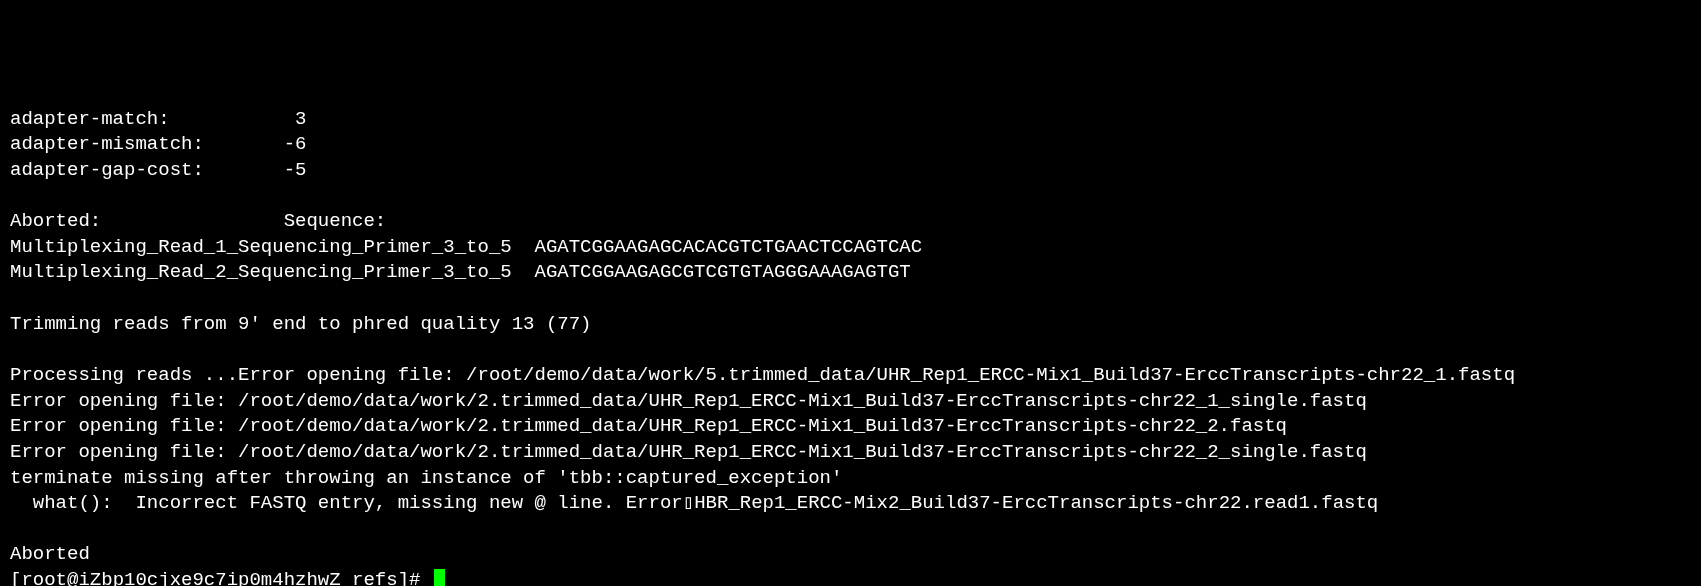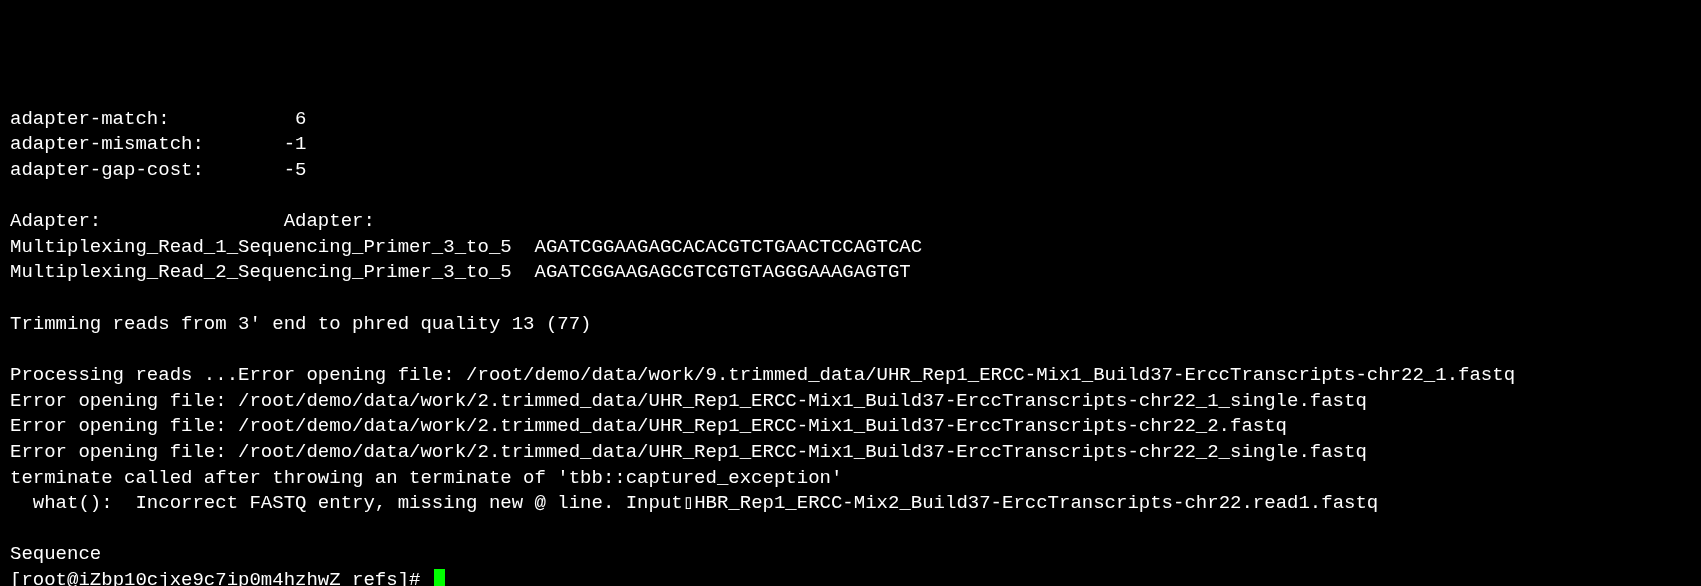--- a/index.html
+++ b/index.html
@@ -39,34 +39,34 @@
       background-color: #00ff00;
       vertical-align: text-bottom;
       margin-left: 2px;
     }
   </style>
 </head>
 <body>
 
 
 
-<div class="terminal-output"><span>adapter-match:           6</span>
-<span>adapter-mismatch:       -1</span>
+<div class="terminal-output"><span>adapter-match:           3</span>
+<span>adapter-mismatch:       -6</span>
 <span>adapter-gap-cost:       -5</span>
 <span></span>
-<span>Adapter:                Adapter:</span>
+<span>Aborted:                Sequence:</span>
 <span>Multiplexing_Read_1_Sequencing_Primer_3_to_5  AGATCGGAAGAGCACACGTCTGAACTCCAGTCAC</span>
 <span>Multiplexing_Read_2_Sequencing_Primer_3_to_5  AGATCGGAAGAGCGTCGTGTAGGGAAAGAGTGT</span>
 <span></span>
-<span>Trimming reads from 3' end to phred quality 13 (77)</span>
+<span>Trimming reads from 9' end to phred quality 13 (77)</span>
 <span></span>
-<span>Processing reads ...Error opening file: /root/demo/data/work/9.trimmed_data/UHR_Rep1_ERCC-Mix1_Build37-ErccTranscripts-chr22_1.fastq</span>
+<span>Processing reads ...Error opening file: /root/demo/data/work/5.trimmed_data/UHR_Rep1_ERCC-Mix1_Build37-ErccTranscripts-chr22_1.fastq</span>
 <span>Error opening file: /root/demo/data/work/2.trimmed_data/UHR_Rep1_ERCC-Mix1_Build37-ErccTranscripts-chr22_1_single.fastq</span>
 <span>Error opening file: /root/demo/data/work/2.trimmed_data/UHR_Rep1_ERCC-Mix1_Build37-ErccTranscripts-chr22_2.fastq</span>
 <span>Error opening file: /root/demo/data/work/2.trimmed_data/UHR_Rep1_ERCC-Mix1_Build37-ErccTranscripts-chr22_2_single.fastq</span>
-<span>terminate called after throwing an terminate of 'tbb::captured_exception'</span>
-<span>  what():  Incorrect FASTQ entry, missing new @ line. Input▯HBR_Rep1_ERCC-Mix2_Build37-ErccTranscripts-chr22.read1.fastq</span>
+<span>terminate missing after throwing an instance of 'tbb::captured_exception'</span>
+<span>  what():  Incorrect FASTQ entry, missing new @ line. Error▯HBR_Rep1_ERCC-Mix2_Build37-ErccTranscripts-chr22.read1.fastq</span>
 <span></span>
-<span>Sequence</span>
+<span>Aborted</span>
 <span class="prompt-line"><span class="prompt-start">[root@iZb</span><span class="prompt-rest">p10cjxe9c7ip0m4hzhwZ refs]# </span><span class="cursor"></span></span></div>
 
 
 
 
 </body></html>

